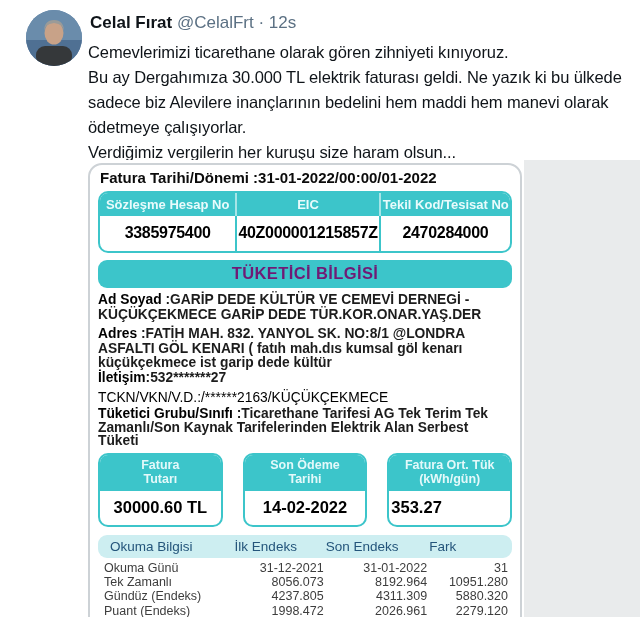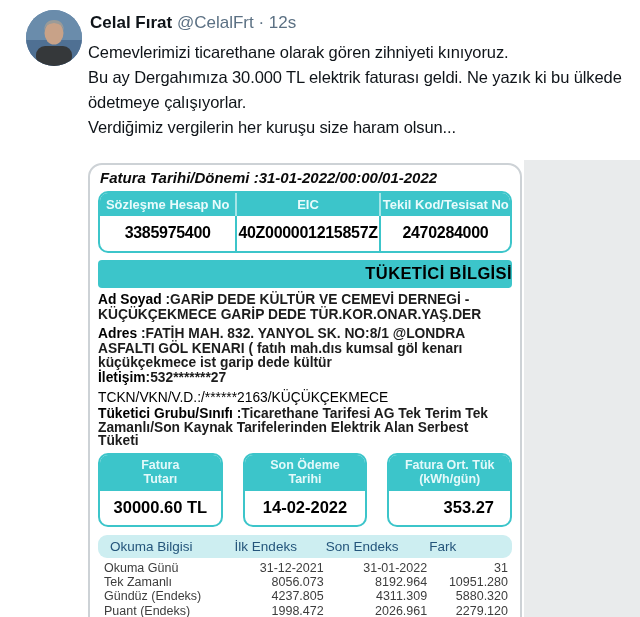--- a/index.html
+++ b/index.html
@@ -31,58 +31,58 @@
     overflow:hidden; cursor:pointer; background:#fff;
   }
   .media-gray {
     position:absolute; left:436px; top:0; right:0; bottom:0; background:#e9ebec;
   }
   .bill-card {
     position:absolute; left:0; top:3px; width:434px; height:480px;
     background:#fff; border:2px solid #cdd2d6; border-radius:14px;
     padding:2px 6px; color:#111;
   }
-  .bill-date { margin:2px 0 0 4px; font-size:15px; font-weight:700; color:#0b0b0b; white-space:nowrap;font-style:italic; }
+  .bill-date { margin:2px 0 0 4px; font-size:15px; font-weight:700; color:#0b0b0b; white-space:nowrap; }
   .bill-date .val { font-weight:700; }
 
   .acct-table { margin:5px 2px 0; border:2px solid #3cc5ca; border-radius:10px; overflow:hidden; }
   .acct-head { display:grid; grid-template-columns:33% 35% 32%; background:#3cc5ca; }
   .acct-head div {
     color:#e9fbfc; font-size:13px; font-weight:700; text-align:center;
     padding:4px 2px; white-space:nowrap; overflow:hidden;
   }
   .acct-head div + div { border-left:2px solid rgba(255,255,255,.55); }
   .acct-vals { display:grid; grid-template-columns:33% 35% 32%; background:#fff;border-radius:12px; }
   .acct-vals div {
     font-size:16px; font-weight:700; text-align:center; color:#000;
     padding:8px 0 9px; letter-spacing:-0.3px; white-space:nowrap;
   }
   .acct-vals div + div { border-left:2px solid #3cc5ca; }
 
   .section-band {
-    margin:7px 2px 0; background:#3cc5ca; border-radius:4px; color:#000000;
-    font-weight:700; font-size:16.5px; text-align:right; padding:4px 0 5px;
+    margin:7px 2px 0; background:#3cc5ca; border-radius:9px; color:#701a75;
+    font-weight:700; font-size:16.5px; text-align:center; padding:4px 0 5px;
     letter-spacing:0.4px;
   }
   .info { margin:4px 2px 0; font-size:13.8px; line-height:15px; color:#1c1c1c; font-weight:600; }
   .info.addr { margin-top:5px; line-height:14.5px; }
   .info .lbl { font-weight:800; color:#000; }
   .tckn { margin:5px 2px 0; font-weight:400; font-size:13.8px; color:#000; white-space:nowrap; }
   .grp { margin:2px 2px 0; font-size:13.8px; line-height:13.5px; font-weight:600; color:#1c1c1c; }
   .grp .lbl { font-weight:800; color:#000; }
 
   .boxes { display:flex; gap:20px; margin:5px 2px 0; }
   .box { flex:1; border:2px solid #3cc5ca; border-radius:10px; overflow:hidden; background:#fff; }
   .box-h {
     background:#3cc5ca; color:#e4f9fa; font-size:12.5px; font-weight:700;
     text-align:center; line-height:14.5px; padding:3px 0 4px; min-height:36px;
     display:flex; flex-direction:column; justify-content:center;
   }
   .box-v { font-size:16.5px; font-weight:800; text-align:center; padding:7px 2px 8px; color:#000; white-space:nowrap; }
-  .box.right .box-v { text-align:right; padding-right:16px; }
+  .box.right .box-v { text-align:left; padding-right:16px; }
 
   .readings { margin:8px 2px 0; }
   .read-head {
     display:grid; grid-template-columns:33% 22% 25% 20%;
     background:#cdeef1; border-radius:9px; padding:4px 0; margin-bottom:4px;
     color:#24557b; font-weight:400; font-size:13.5px;
   }
   .read-head .c0 { padding-left:12px; }
   .read-head .cc { }
   .read-row {
@@ -111,20 +111,21 @@
   <div class="header-row">
     <span class="name">Celal Fırat</span>
     <span class="meta">@CelalFrt</span>
     <span class="meta">·</span>
     <span class="meta">12s</span>
   </div>
 
   <div class="body-text">
     <div>Cemevlerimizi ticarethane olarak gören zihniyeti kınıyoruz.</div>
     <div>Bu ay Dergahımıza 30.000 TL elektrik faturası geldi. Ne yazık ki bu ülkede</div>
+    <div>sadece biz Alevilere inançlarının bedelini hem maddi hem manevi olarak</div>
     <div>ödetmeye çalışıyorlar.</div>
     <div>Verdiğimiz vergilerin her kuruşu size haram olsun...</div>
   </div>
 
   <div class="media">
     <div class="media-gray"></div>
 
     <div class="bill-card">
 
       <div class="bill-date">

